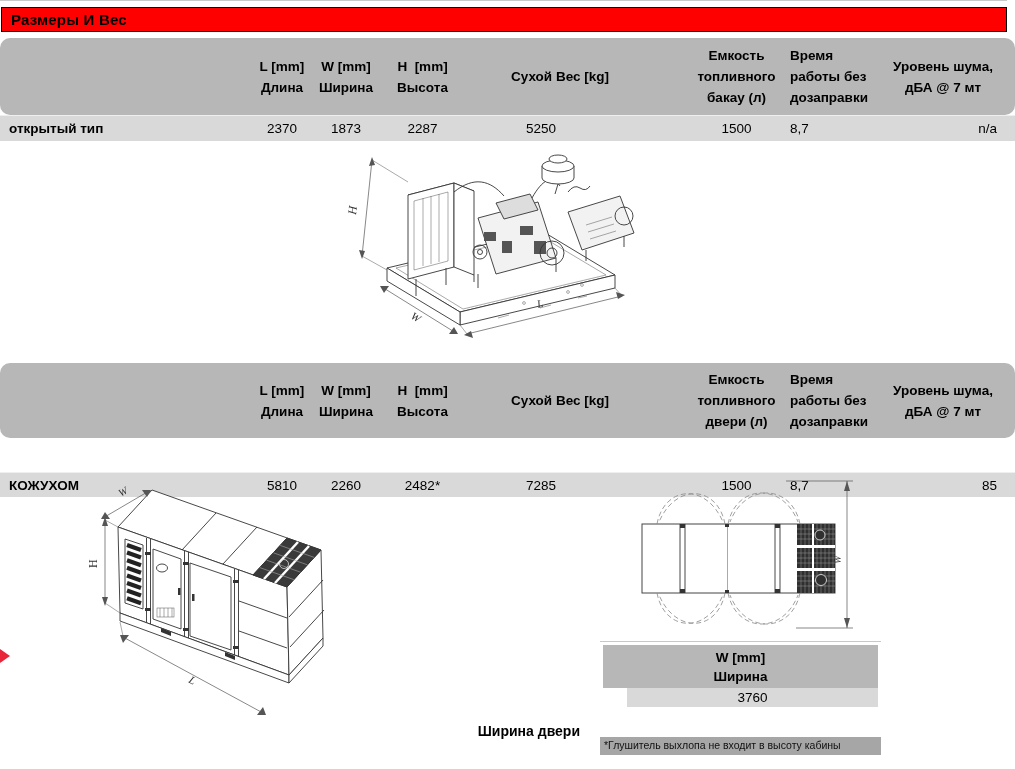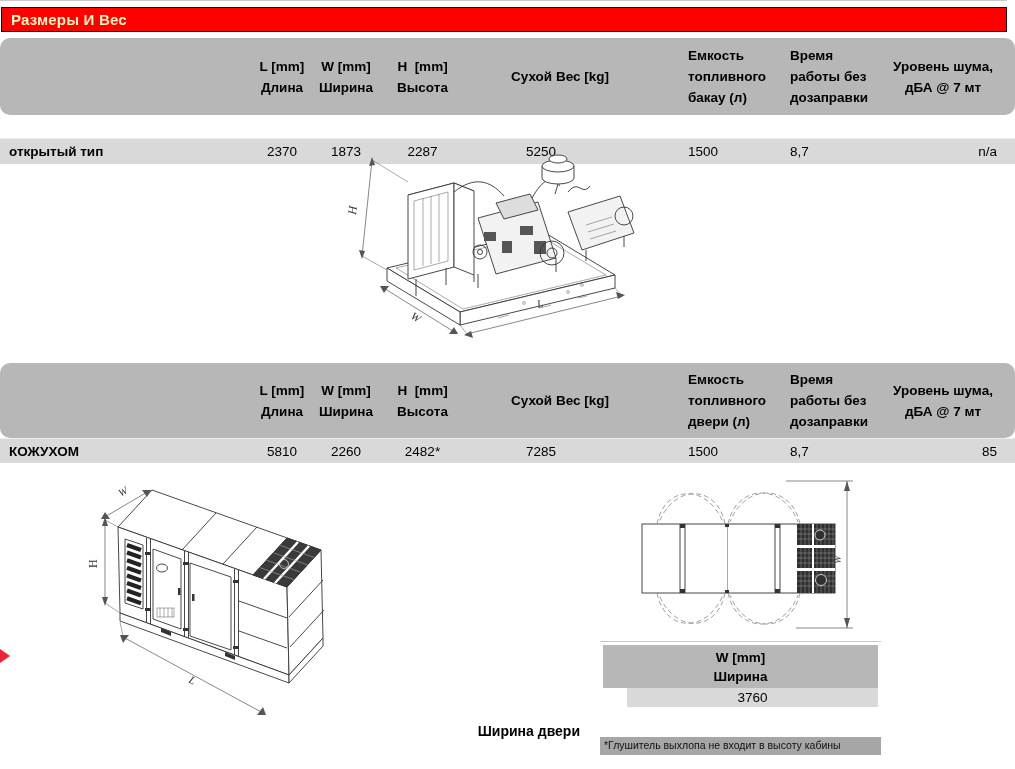--- a/index.html
+++ b/index.html
@@ -6,32 +6,32 @@
   #page{position:relative;width:1015px;height:769px;background:#ffffff;overflow:hidden;
         font-family:"Liberation Sans",sans-serif;color:#000;}
   .abs{position:absolute;}
 
   
   .top-line{left:0;top:0;width:1007px;height:1px;background:#c9c9c9;}
 
   
   .title-bar{left:1px;top:7px;width:1004px;height:23px;background:#ff0000;
              border:1px solid #000;display:flex;align-items:center;}
-  .title-bar span{color:#fef9c3;font-weight:bold;font-size:15px;padding-left:9px;letter-spacing:.2px;}
+  .title-bar span{color:#000000;font-weight:bold;font-size:15px;padding-left:9px;letter-spacing:.2px;}
 
   
   .spec-table{left:0;width:1015px;}
   .t-head{display:grid;grid-template-columns:252px 60px 68px 85px 190px 130px 100px 130px;
           background:#b7b7b7;align-items:center;font-weight:bold;font-size:13.5px;border-radius:10px;}
   .t-row{display:grid;grid-template-columns:252px 60px 68px 85px 190px 130px 100px 130px;
          background:#d9d9d9;align-items:center;font-size:13.5px;border-top:1px solid #efefef;}
   .hc{line-height:21px;}
   .hl{white-space:pre;display:block;}
   .c-center{text-align:center;}
-  .c-left33{text-align:left;padding-left:33px;}
+  .c-left33{text-align:center;padding-left:33px;}
   .c-left5{text-align:left;padding-left:5px;}
   .c-noise-h{text-align:center;padding-right:14px;}
   .v-label{font-weight:bold;padding-left:9px;}
   .v-weight{text-align:center;padding-right:38px;}
   .v-noise{text-align:right;padding-right:18px;}
 
   
   .door-table{left:603px;top:645px;width:275px;}
   .door-head{background:#b7b7b7;height:43px;text-align:center;font-weight:bold;
              font-size:13.5px;line-height:19px;padding-top:3px;box-sizing:border-box;}
@@ -89,21 +89,21 @@
       <div class="hc c-left5">
         <span class="hl">Время</span>
         <span class="hl">работы без</span>
         <span class="hl">дозаправки</span>
       </div>
       <div class="hc c-noise-h">
         <span class="hl">Уровень шума,</span>
         <span class="hl">дБА @ 7 мт</span>
       </div>
     </div>
-    <div class="t-row" style="height:25px;margin-top:23px;">
+    <div class="t-row" style="height:25px;">
       <div class="v-label">открытый тип</div>
       <div class="c-center">2370</div>
       <div class="c-center">1873</div>
       <div class="c-center">2287</div>
       <div class="v-weight">5250</div>
       <div class="c-left33">1500</div>
       <div class="c-left5">8,7</div>
       <div class="v-noise">n/a</div>
     </div>
   </div>
@@ -221,21 +221,21 @@
       <div class="hc c-left5">
         <span class="hl">Время</span>
         <span class="hl">работы без</span>
         <span class="hl">дозаправки</span>
       </div>
       <div class="hc c-noise-h">
         <span class="hl">Уровень шума,</span>
         <span class="hl">дБА @ 7 мт</span>
       </div>
     </div>
-    <div class="t-row" style="height:24px;">
+    <div class="t-row" style="height:24px;margin-top:34px;">
       <div class="v-label">КОЖУХОМ</div>
       <div class="c-center">5810</div>
       <div class="c-center">2260</div>
       <div class="c-center">2482*</div>
       <div class="v-weight">7285</div>
       <div class="c-left33">1500</div>
       <div class="c-left5">8,7</div>
       <div class="v-noise">85</div>
     </div>
   </div>

